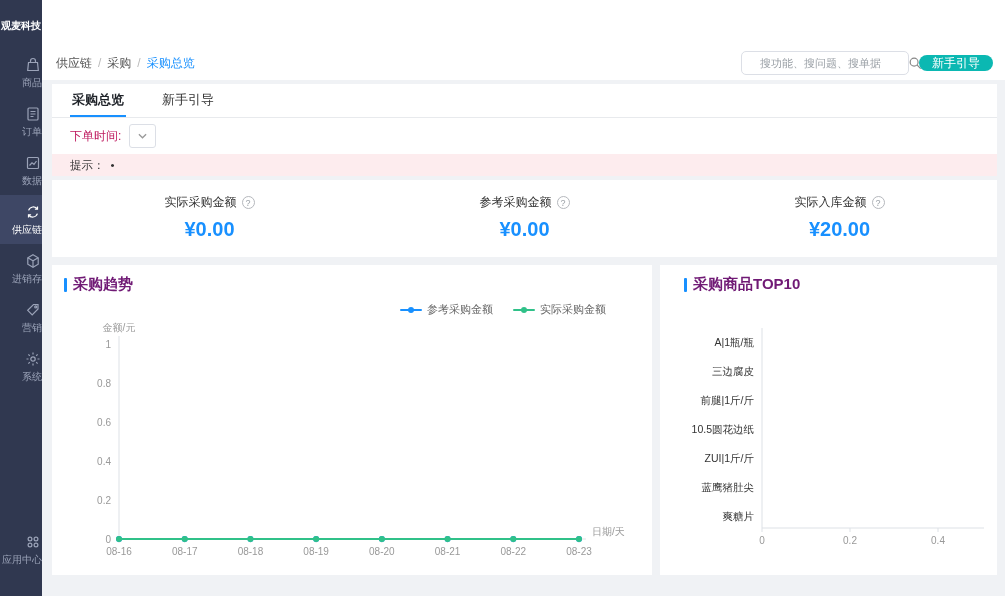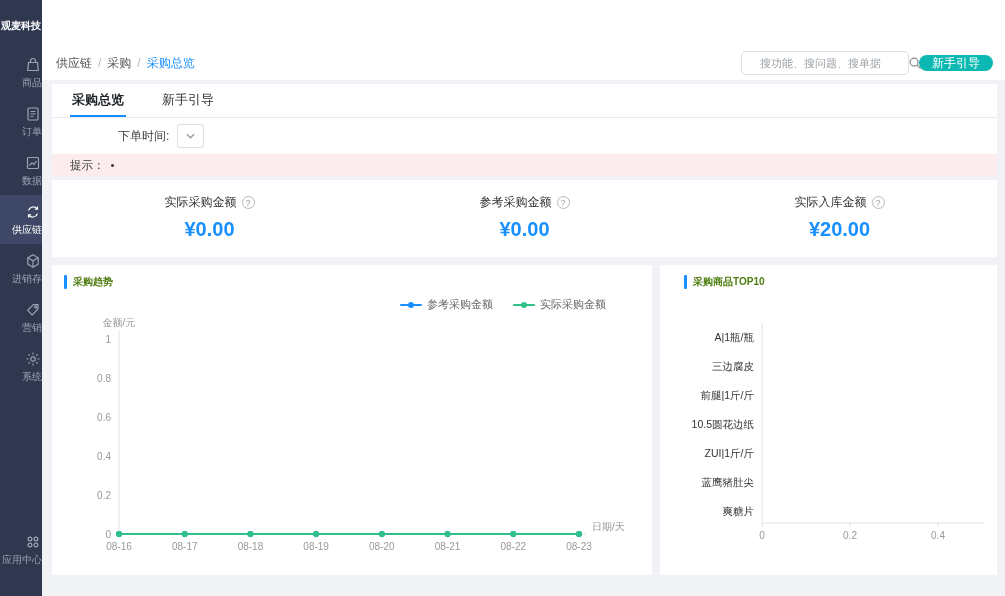--- a/index.html
+++ b/index.html
@@ -32,39 +32,39 @@
   .search-icon{width:24px;display:flex;align-items:center;justify-content:center;cursor:pointer;}
   .guide-btn{height:16px;padding:0 13px;border:none;border-radius:12px;background:#0bb8b2;color:#fff;font-size:12px;cursor:pointer;font-family:inherit;}
 
   .content{flex:1;background:#f0f2f5;padding:4px 8px 0 10px;overflow:hidden;}
 
   .tabbar{background:#fff;height:34px;display:flex;align-items:stretch;padding:0 18px;border-bottom:1px solid #e8eaed;}
   .tab{margin-right:34px;padding:0 2px;font-size:13px;color:#333;cursor:pointer;display:flex;align-items:center;border-bottom:2px solid transparent;}
   .tab.active{color:#1f2329;font-weight:bold;border-bottom:2px solid #1890ff;}
 
   .filter-row{background:#fff;height:36px;display:flex;align-items:center;padding:0 18px;gap:8px;}
-  .filter-label{color:#404040;margin-left:48px;}
+  .filter-label{color:#be185d;}
   .select{height:24px;border:1px solid #dcdfe6;border-radius:3px;display:flex;align-items:center;padding:0 8px;font-size:11.5px;color:#333;gap:7px;background:#fff;cursor:pointer;}
   .select .chev{display:flex;align-items:center;}
 
   .notice{background:#fdecee;height:22px;display:flex;align-items:center;padding:0 18px;font-size:11.5px;color:#666;gap:6px;}
   .notice .n-label{color:#333;}
   .notice .n-bullet{color:#333;}
 
   .stats{background:#fff;margin-top:4px;display:flex;padding:14px 0 16px;}
   .stat{flex:1;text-align:center;}
   .stat-label{font-size:12px;color:#333;display:inline-flex;align-items:center;gap:5px;}
   .q-icon{width:13px;height:13px;border-radius:50%;border:1px solid #b5b8bd;color:#9aa0a6;font-size:9px;display:inline-flex;align-items:center;justify-content:center;cursor:pointer;}
   .stat-value{margin-top:7px;font-size:20px;font-weight:bold;color:#1890ff;}
 
   .panels{display:flex;gap:8px;margin-top:8px;height:310px;}
   .panel{background:#fff;padding:10px 12px;overflow:hidden;}
   .panel-trend{width:600px;flex-shrink:0;}
   .panel-top10{flex:1;padding-left:24px;}
-  .panel-title{display:flex;align-items:center;font-size:10px;font-weight:bold;color:#4d7c0f;gap:6px;}
+  .panel-title{display:flex;align-items:center;font-size:15px;font-weight:bold;color:#701a75;gap:6px;}
   .title-bar{width:3px;height:14px;background:#1890ff;border-radius:1px;}
 
   .legend{display:flex;justify-content:flex-end;gap:20px;margin:8px 34px 0 0;font-size:11px;color:#666;align-items:center;}
   .legend-item{display:flex;align-items:center;gap:5px;cursor:pointer;}
   .lmark{position:relative;width:22px;height:8px;display:inline-block;}
   .lmark .line{position:absolute;top:3px;left:0;right:0;height:2px;border-radius:1px;background:#ccc;}
   .lmark .dot{position:absolute;top:1px;left:8px;width:6px;height:6px;border-radius:50%;background:#ccc;}
 
   svg text.tick{font-size:10px;fill:#999;}
   svg text.axis-label{font-size:10px;fill:#999;}

